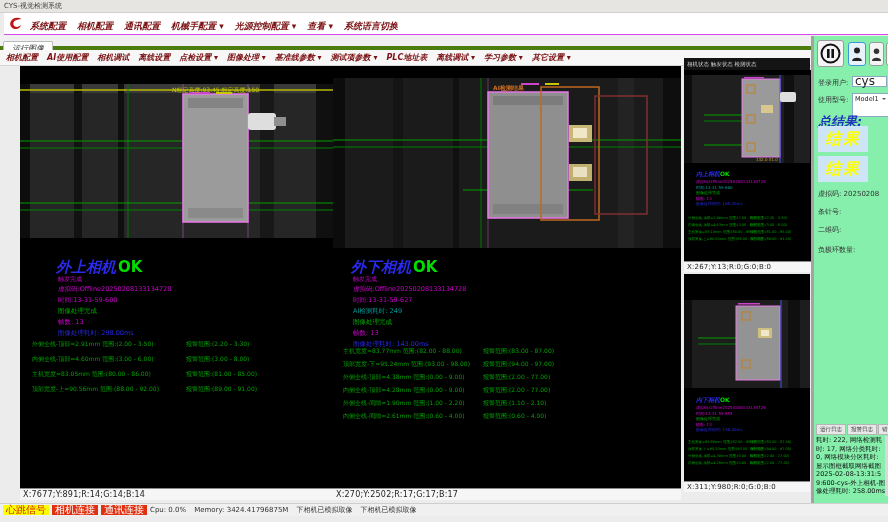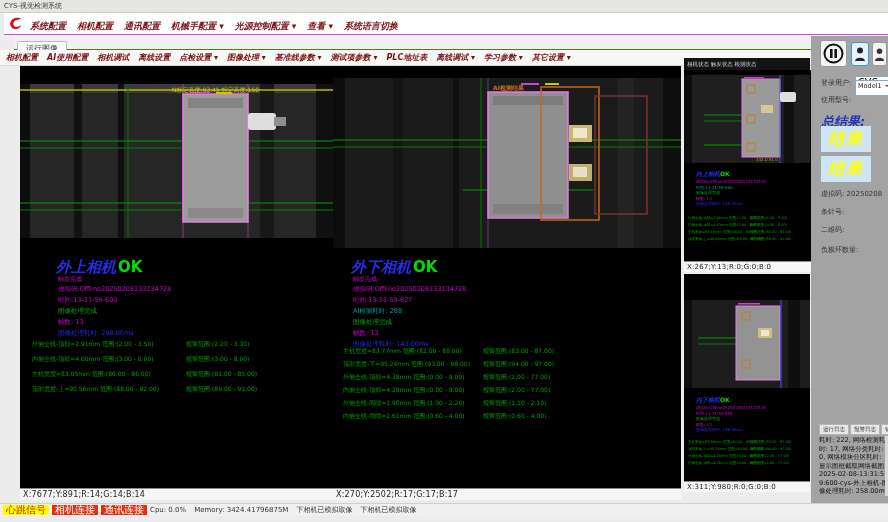--- a/index.html
+++ b/index.html
@@ -8,22 +8,22 @@
   .abs { position:absolute; }
 
   
   #titlebar { left:0; top:0; width:888px; height:13px; background:#e7e5e2;
     border-bottom:1px solid #d0d0d0; font-size:7px; color:#444; line-height:13px; padding-left:4px; }
   #menubar { left:4px; top:13px; width:888px; height:22px; background:#ffffff;
     border-bottom:1px solid #d946ef; display:flex; align-items:center; }
   .logo { width:16px; height:15px; margin:0 6px 0 4px; }
   .menu-item { font-size:9px; font-weight:bold; font-style:italic; color:#7b1113;
     margin-right:11px; white-space:nowrap; cursor:default; }
-  #tabrow { left:14px; top:35px; width:811px; height:15px; background:#f0f0f0;
-    border-bottom:1px solid #4d7c0f; }
+  #tabrow { left:0; top:35px; width:811px; height:15px; background:#f0f0f0;
+    border-bottom:4px solid #4d7c0f;font-style:italic; }
   .tab { display:inline-block; margin-left:3px; padding:1px 8px 2px 8px; font-size:8px;
     color:#333; background:#fff; border:1px solid #b9b9b9; border-bottom:none;
     border-radius:2px 2px 0 0; position:relative; top:1px; }
   #toolbar { left:0; top:50px; width:811px; height:16px; background:#f7f7f7;
     border-bottom:1px solid #d5d5d5; display:flex; align-items:center; padding-left:6px; }
   .tool-item { font-size:8px; font-weight:bold; font-style:italic; color:#7b1113;
     margin-right:9px; white-space:nowrap; }
 
   
   .view { background:#000; overflow:hidden; }
@@ -59,22 +59,22 @@
   .mini-title { font-size:6px; font-weight:bold; font-style:italic; color:#2a2aee; }
   .mini-title .okflag { color:#00dd00; font-style:normal; }
   .mini-lines { font-size:4px; line-height:5.5px; white-space:nowrap; }
   .mini-m .mrow { height:7px; font-size:3.5px; }
   .mini-m .mrow .mtext { left:4px; }
   .mini-m .mrow .malarm { left:66px; }
   .ruler-text { font-size:6px; color:#c8c800; white-space:nowrap; }
   .ai-label { font-size:6px; color:#d07020; font-weight:bold; white-space:nowrap; }
 
   
-  #sidebar { left:811px; top:36px; width:77px; height:467px; background:#a3a3a3;
-    border-left:6px solid #a3a3a3; overflow:hidden; }
+  #sidebar { left:811px; top:36px; width:77px; height:467px; background:#86efac;
+    border-left:3px solid #a3a3a3; overflow:hidden; }
   .sbtn { position:absolute; background:#f4f4f4; border:1px solid #9a9a9a;
     border-radius:3px; display:flex; align-items:center; justify-content:center; }
   .sbtn.selected { border:1px solid #3a96dd; background:#e8f2fb; }
   .fld-label { position:absolute; left:4px; font-size:7px; color:#333; white-space:nowrap; }
   .fld-input { position:absolute; background:#fff; border:1px solid #8aa8bf;
     font-size:12px; color:#222; line-height:9px; padding-left:2px; white-space:nowrap; }
   .fld-select { position:absolute; background:#fff; border:1px solid #8aa8bf;
     font-size:6.5px; color:#222; line-height:10px; padding:0 8px 0 2px; white-space:nowrap; }
   .fld-select:after { content:""; position:absolute; right:2px; top:4px;
     border:2.5px solid transparent; border-top-color:#555; }
@@ -226,21 +226,21 @@
   </svg>
   <div class="abs ai-label" style="left:160px;top:18px;">AI检测结果</div>
   <div class="abs cam-title" style="left:18px;top:192px;">
     <span>外下相机</span><span class="okflag">OK</span>
   </div>
   <div class="abs cam-sub" style="left:20px;top:209px;">触发完成</div>
   <div class="abs vlines" style="left:20px;top:218px;line-height:10.5px;">
 
   <div class="c-magenta">虚拟码:Offline20250208133134728</div>
       <div class="c-magenta">时间:13-31-59-627</div>
-      <div class="c-teal">AI检测耗时: 288</div>
+      <div class="c-teal">AI检测耗时: 249</div>
       <div class="c-green">图像处理完成</div>
       <div class="c-magenta">帧数: 13</div>
       <div class="c-blue">图像处理耗时: 143.00ms</div>
     </div>
   <div class="mlist" style="top:281px;">
 
       <div class="mrow">
         <span class="mtext">主机宽度=83.77mm 范围:(82.00 - 88.00)</span>
         <span class="malarm">报警范围:(83.00 - 87.00)</span>
       </div>
@@ -403,21 +403,21 @@
   <div class="sbtn" style="left:72px;top:6px;width:16px;height:24px;">
     <svg width="12" height="15" viewBox="0 0 14 16">
       <rect x="1" y="1" width="8" height="14" fill="none" stroke="#222" stroke-width="1.6"></rect>
       <path d="M8 8 L13 8 M11 5.5 L13.5 8 L11 10.5" stroke="#222" stroke-width="1.6" fill="none"></path>
     </svg>
   </div>
 
   <div class="fld-label" style="top:42px;">登录用户:</div>
   <div class="fld-input" style="left:38px;top:40px;width:35px;height:11px;">cys</div>
   <div class="fld-label" style="top:59px;">使用型号:</div>
-  <div class="fld-select" style="left:38px;top:44px;width:37px;height:16px;">Model1</div>
+  <div class="fld-select" style="left:38px;top:57px;width:37px;height:24px;">Model1</div>
 
   <div class="total-label" style="top:77px;">总结果:</div>
   <div class="result-box" style="top:90px;">结果</div>
   <div class="result-box" style="top:120px;">结果</div>
 
   <div class="fld-label" style="top:153px;">
     <span>虚拟码:</span>
     <span>20250208</span>
   </div>
   <div class="fld-label" style="top:171px;">条针号:</div>

